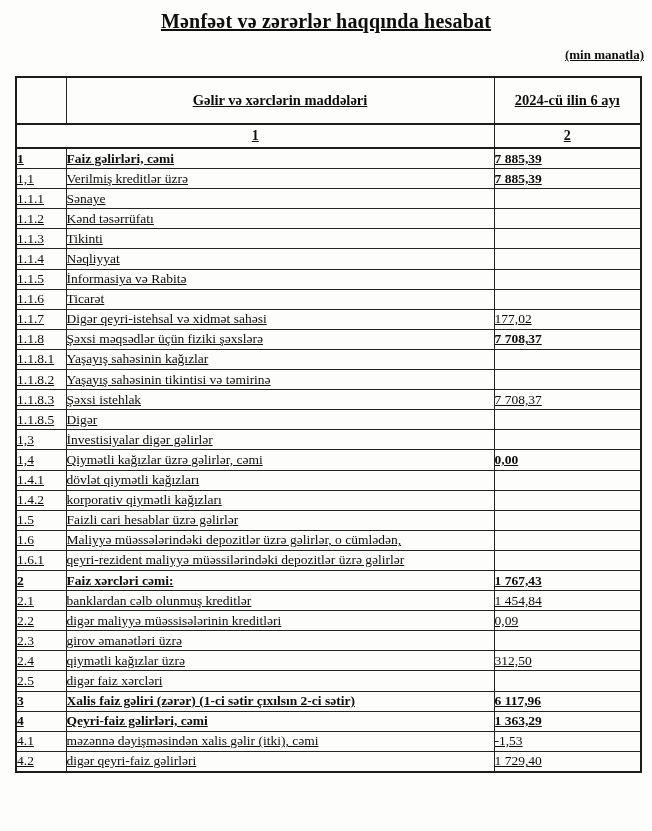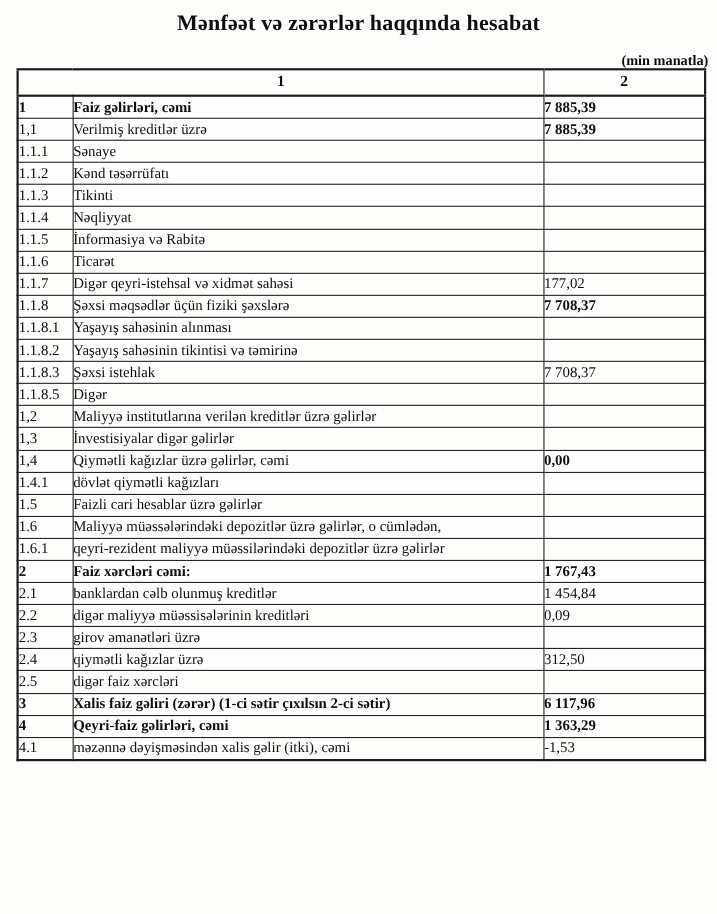--- a/index.html
+++ b/index.html
@@ -8,34 +8,35 @@
     background: #ffffff;
   }
   .page {
     position: relative;
     width: 652px;
     height: 831px;
     background: #fdfdfb;
     font-family: "Liberation Serif", serif;
     color: #0e0e0e;
     overflow: hidden;
+    text-decoration: underline;
   }
   .doc-title {
     margin: 0;
     padding-top: 9px;
     text-align: center;
     font-size: 20px;
     font-weight: bold;
     letter-spacing: 0.2px;
     line-height: 24px;
   }
   .unit-note {
     margin-top: 14px;
     margin-right: 8px;
-    margin-bottom: 0;
+    margin-bottom: 14px;
     text-align: right;
     font-size: 13px;
     font-weight: bold;
     line-height: 15px;
   }
   table.pnl {
     margin-left: 15px;
     width: 625px;
     border-collapse: collapse;
     table-layout: fixed;
@@ -80,20 +81,25 @@
   <h1 class="doc-title">Mənfəət və zərərlər haqqında hesabat</h1>
   <div class="unit-note">(min manatla)</div>
 
   <table class="pnl">
     <colgroup>
       <col style="width:50px">
       <col style="width:428px">
       <col style="width:147px">
     </colgroup>
     <thead>
+      <tr class="h1row">
+        <th></th>
+        <th>Gəlir və xərclərin maddələri</th>
+        <th>2024-cü ilin 6 ayı</th>
+      </tr>
       <tr class="h2row">
         <th colspan="2">1</th>
         <th>2</th>
       </tr>
     </thead>
     <tbody id="rows">
         <tr>
           <td class="col-num b">1</td>
           <td class="col-item b">Faiz gəlirləri, cəmi</td>
           <td class="col-val b">7 885,39</td>
@@ -138,59 +144,59 @@
           <td class="col-item">Digər qeyri-istehsal və xidmət sahəsi</td>
           <td class="col-val">177,02</td>
         </tr>
         <tr>
           <td class="col-num">1.1.8</td>
           <td class="col-item">Şəxsi məqsədlər üçün fiziki şəxslərə</td>
           <td class="col-val b">7 708,37</td>
         </tr>
         <tr>
           <td class="col-num">1.1.8.1</td>
-          <td class="col-item">Yaşayış sahəsinin alınması</td>
+          <td class="col-item">Yaşayış sahəsinin kağızlar</td>
           <td class="col-val"></td>
         </tr>
         <tr>
           <td class="col-num">1.1.8.2</td>
           <td class="col-item">Yaşayış sahəsinin tikintisi və təmirinə</td>
           <td class="col-val"></td>
         </tr>
         <tr>
           <td class="col-num">1.1.8.3</td>
           <td class="col-item">Şəxsi istehlak</td>
           <td class="col-val">7 708,37</td>
         </tr>
         <tr>
           <td class="col-num">1.1.8.5</td>
           <td class="col-item">Digər</td>
           <td class="col-val"></td>
         </tr>
         <tr>
-          <td class="col-num">1,2</td>
-          <td class="col-item">Maliyyə institutlarına verilən kreditlər üzrə gəlirlər</td>
-          <td class="col-val"></td>
-        </tr>
-        <tr>
           <td class="col-num">1,3</td>
           <td class="col-item">İnvestisiyalar digər gəlirlər</td>
           <td class="col-val"></td>
         </tr>
         <tr>
           <td class="col-num">1,4</td>
           <td class="col-item">Qiymətli kağızlar üzrə gəlirlər, cəmi</td>
           <td class="col-val b">0,00</td>
         </tr>
         <tr>
           <td class="col-num">1.4.1</td>
           <td class="col-item">dövlət qiymətli kağızları</td>
           <td class="col-val"></td>
         </tr>
         <tr>
+          <td class="col-num">1.4.2</td>
+          <td class="col-item">korporativ qiymətli kağızları</td>
+          <td class="col-val"></td>
+        </tr>
+        <tr>
           <td class="col-num">1.5</td>
           <td class="col-item">Faizli cari hesablar üzrə gəlirlər</td>
           <td class="col-val"></td>
         </tr>
         <tr>
           <td class="col-num">1.6</td>
           <td class="col-item">Maliyyə müəssələrindəki depozitlər üzrə gəlirlər, o cümlədən,</td>
           <td class="col-val"></td>
         </tr>
         <tr>
@@ -235,16 +241,21 @@
         </tr>
         <tr>
           <td class="col-num b">4</td>
           <td class="col-item b">Qeyri-faiz gəlirləri, cəmi</td>
           <td class="col-val b">1 363,29</td>
         </tr>
         <tr>
           <td class="col-num">4.1</td>
           <td class="col-item">məzənnə dəyişməsindən xalis gəlir (itki), cəmi</td>
           <td class="col-val">-1,53</td>
+        </tr>
+        <tr>
+          <td class="col-num">4.2</td>
+          <td class="col-item">digər qeyri-faiz gəlirləri</td>
+          <td class="col-val">1 729,40</td>
         </tr>
       </tbody>
   </table>
 </div>
 
 </body></html>

